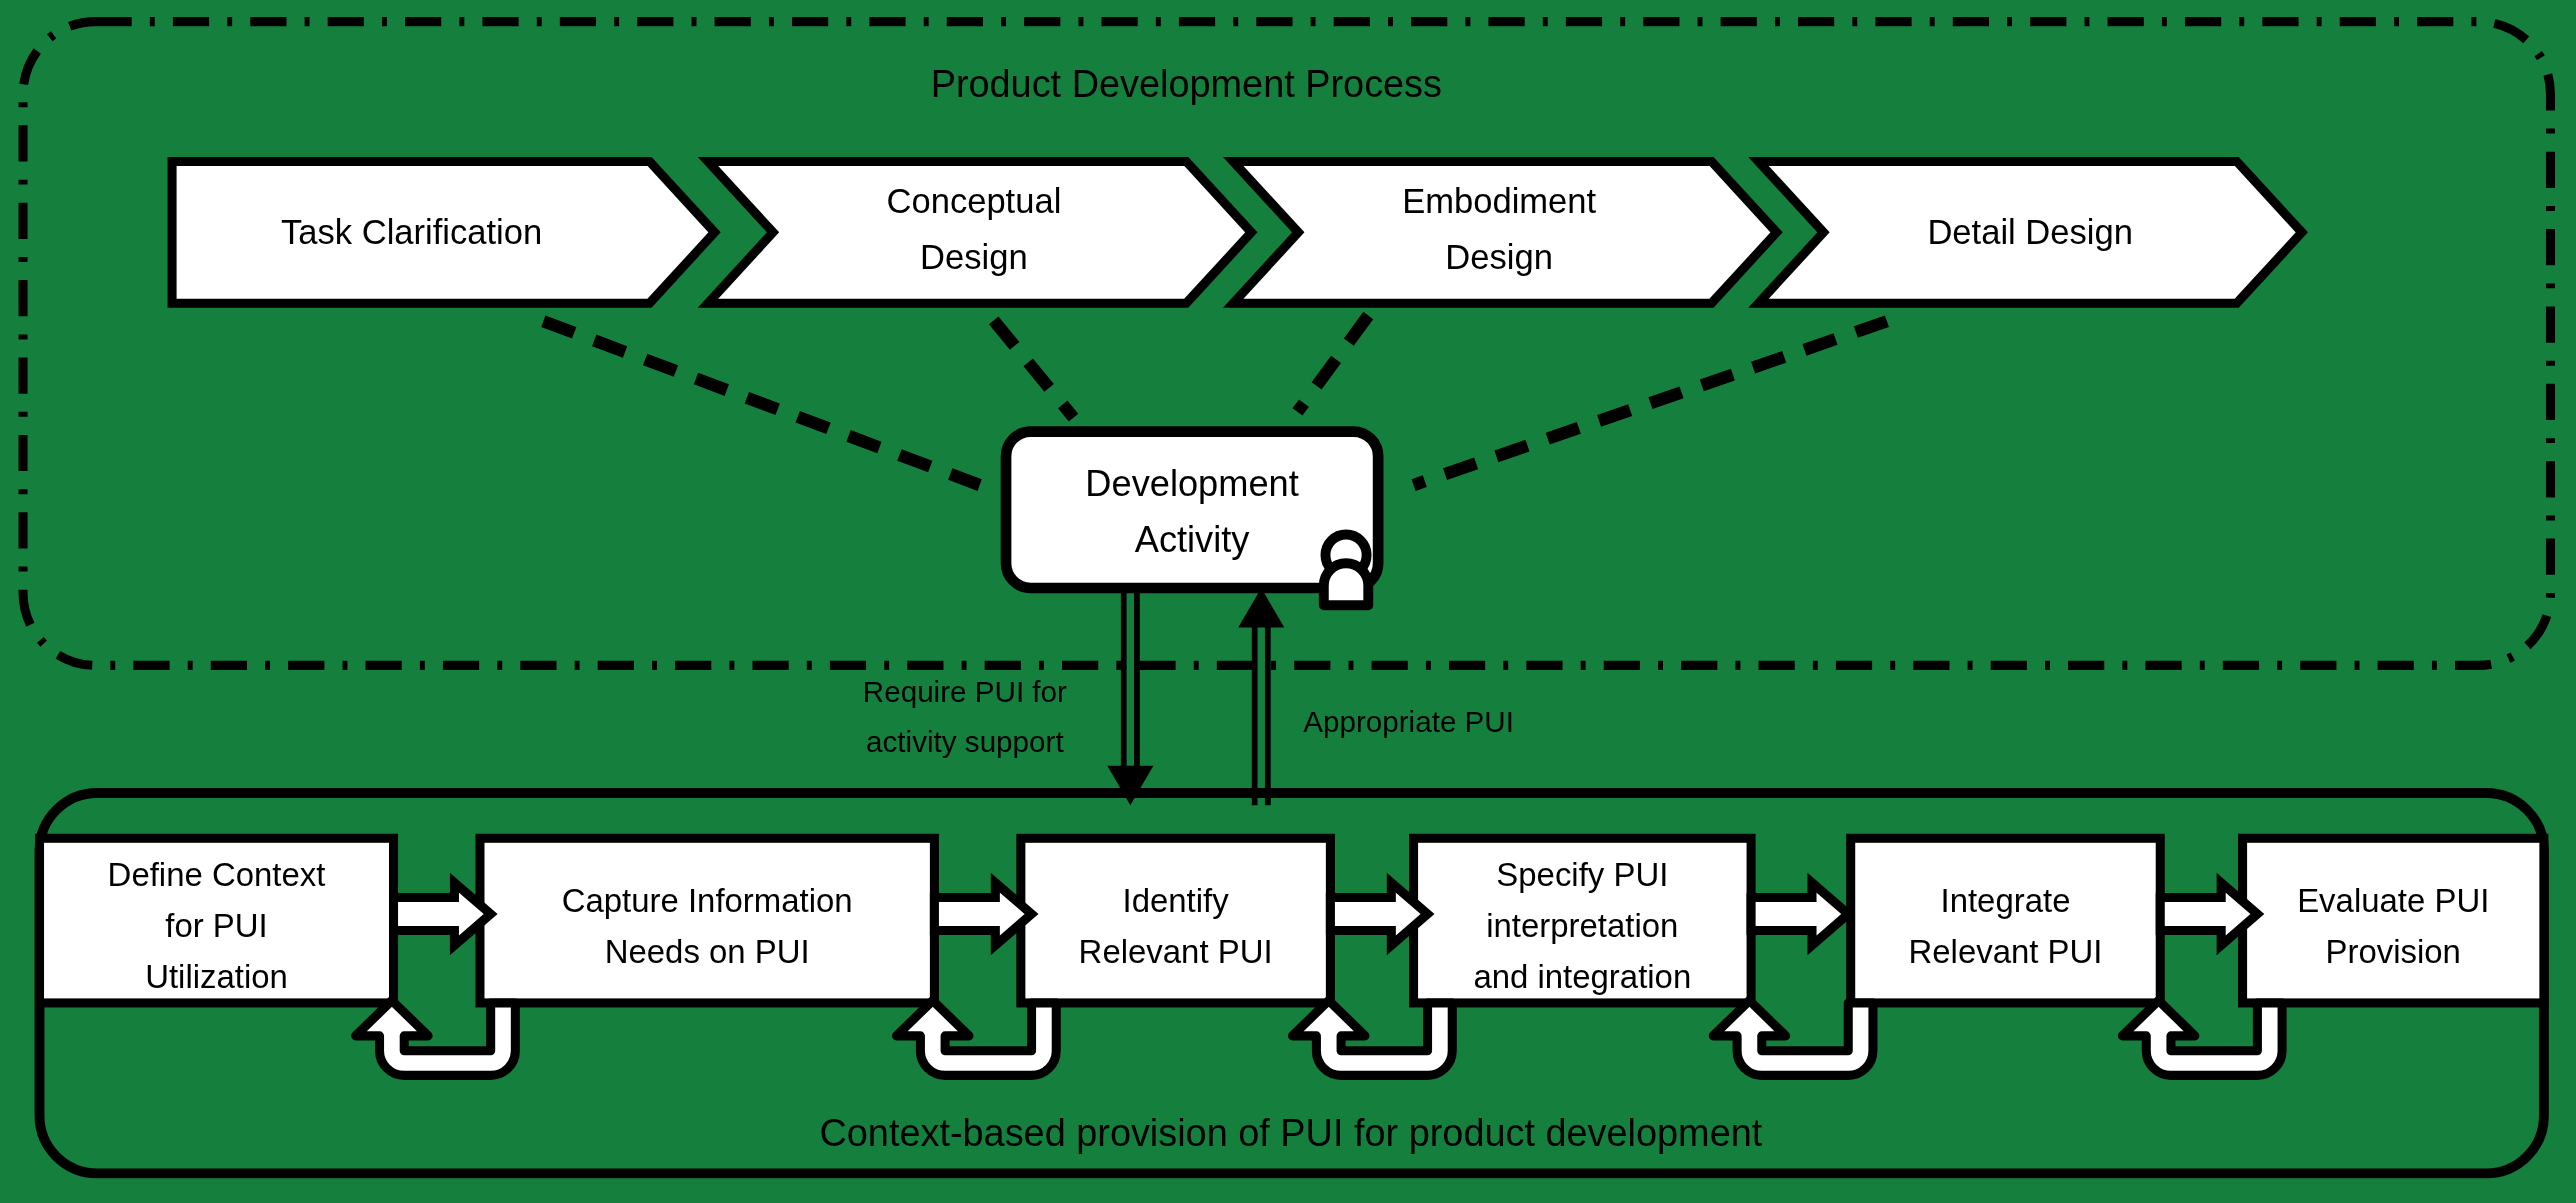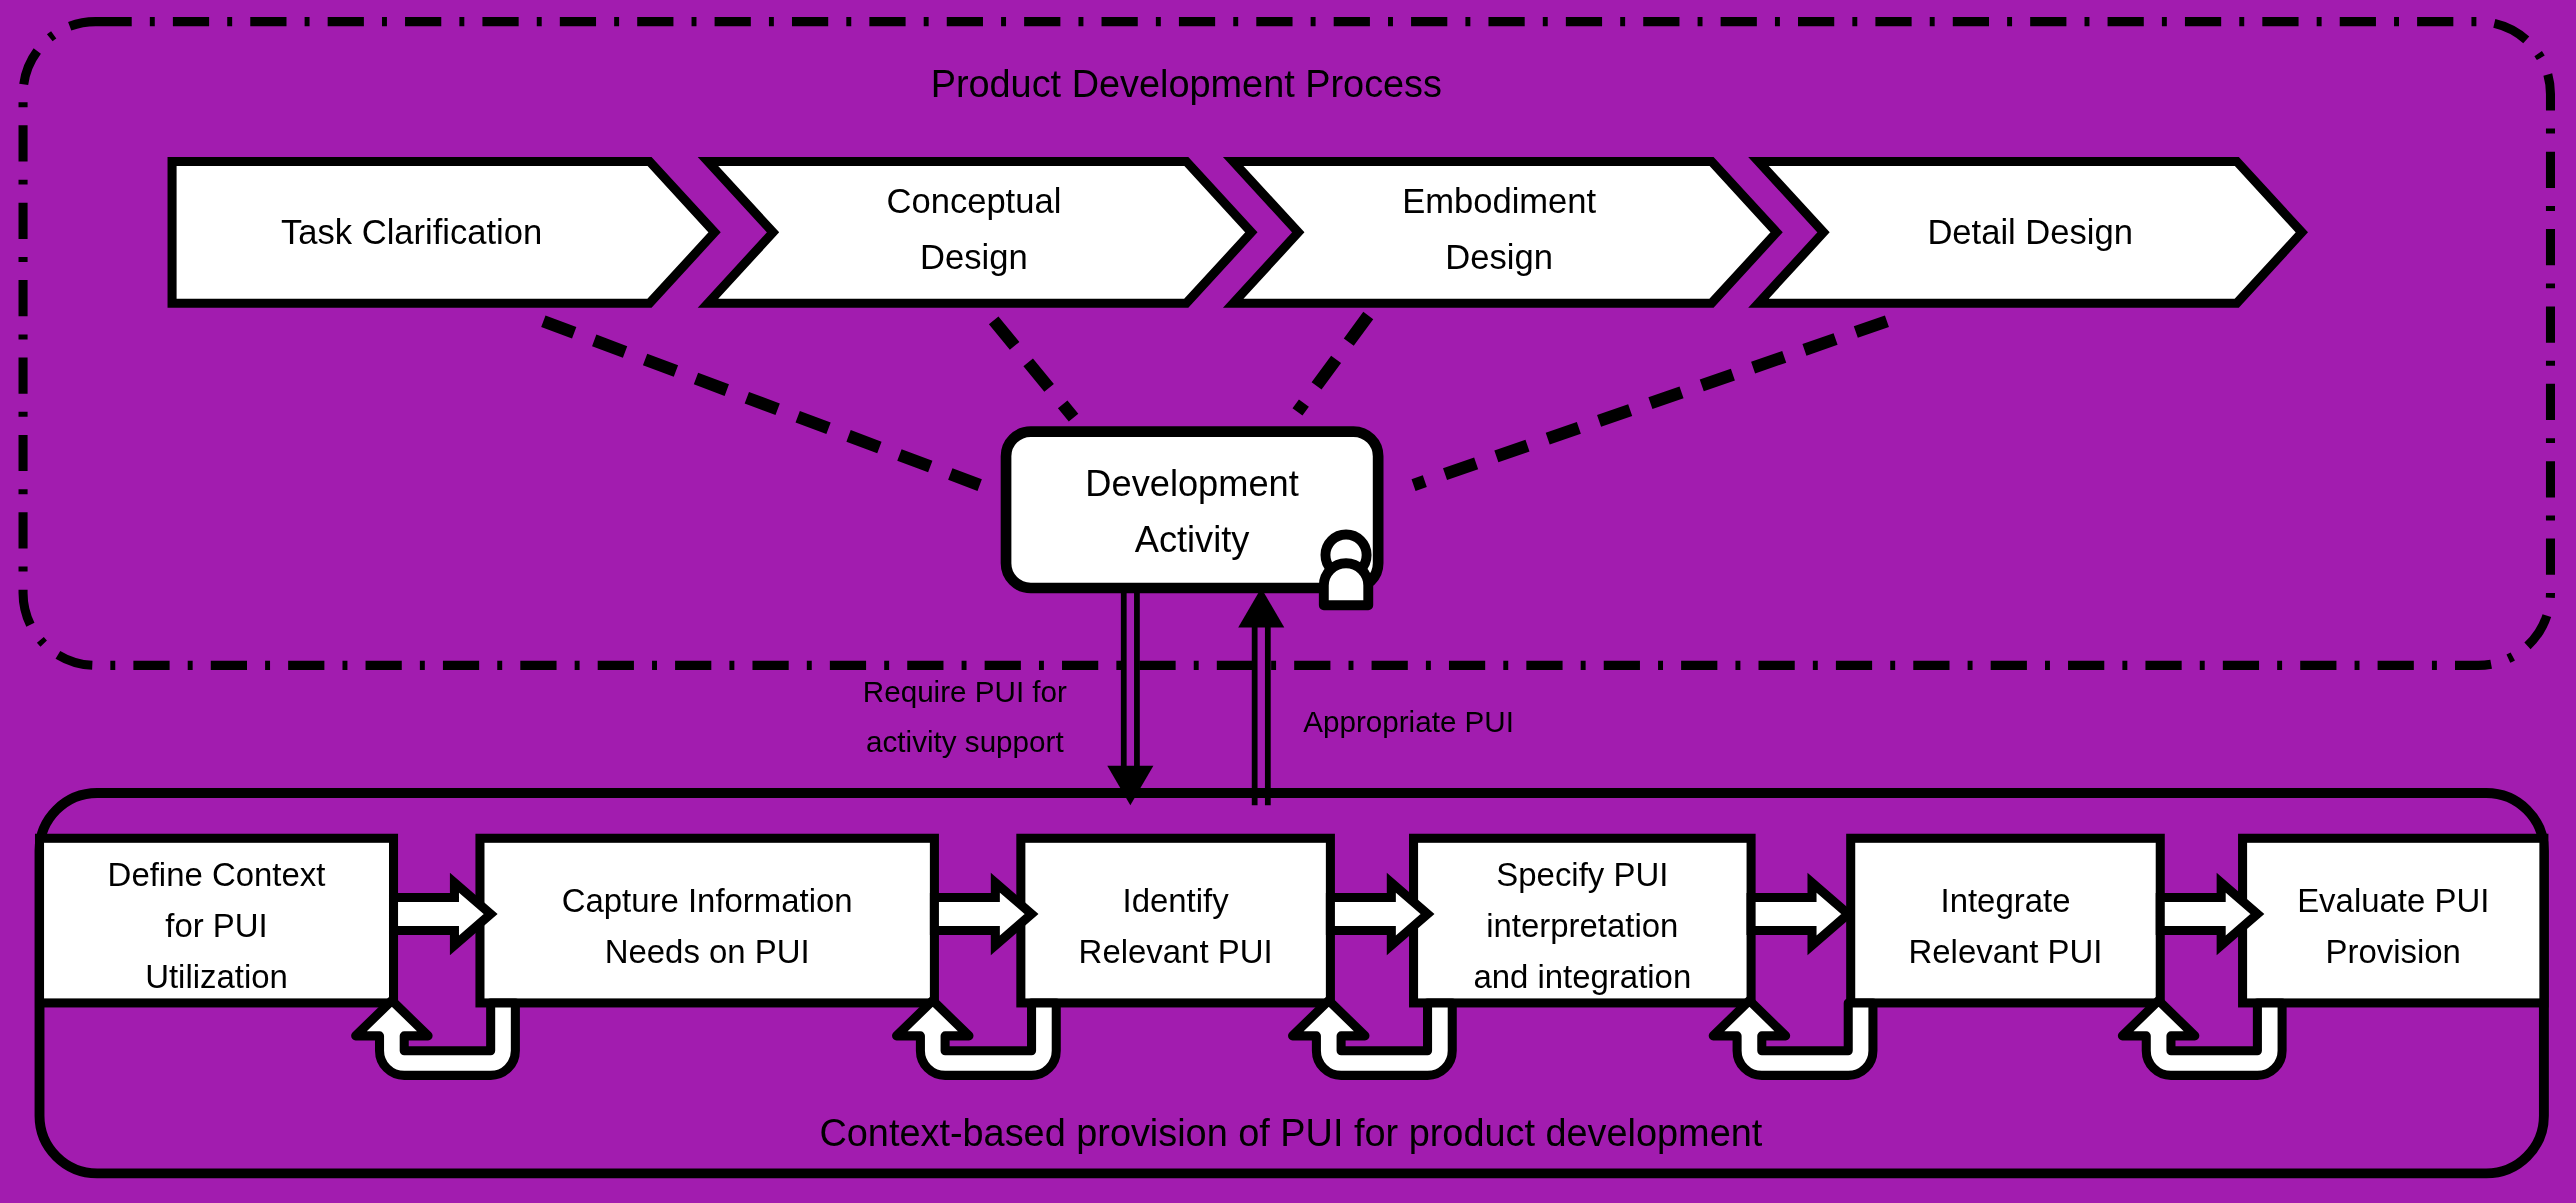--- a/index.html
+++ b/index.html
@@ -7,21 +7,21 @@
     padding: 0;
     background: #ffffff;
   }
   body {
     font-family: "Liberation Sans", sans-serif;
   }
   #stage {
     position: relative;
     width: 2576px;
     height: 1204px;
-    background: #a21caf;
+    background: #15803d;
     overflow: hidden;
   }
   svg.layer {
     position: absolute;
     left: 0;
     top: 0;
     width: 2576px;
     height: 1204px;
   }
   text {

